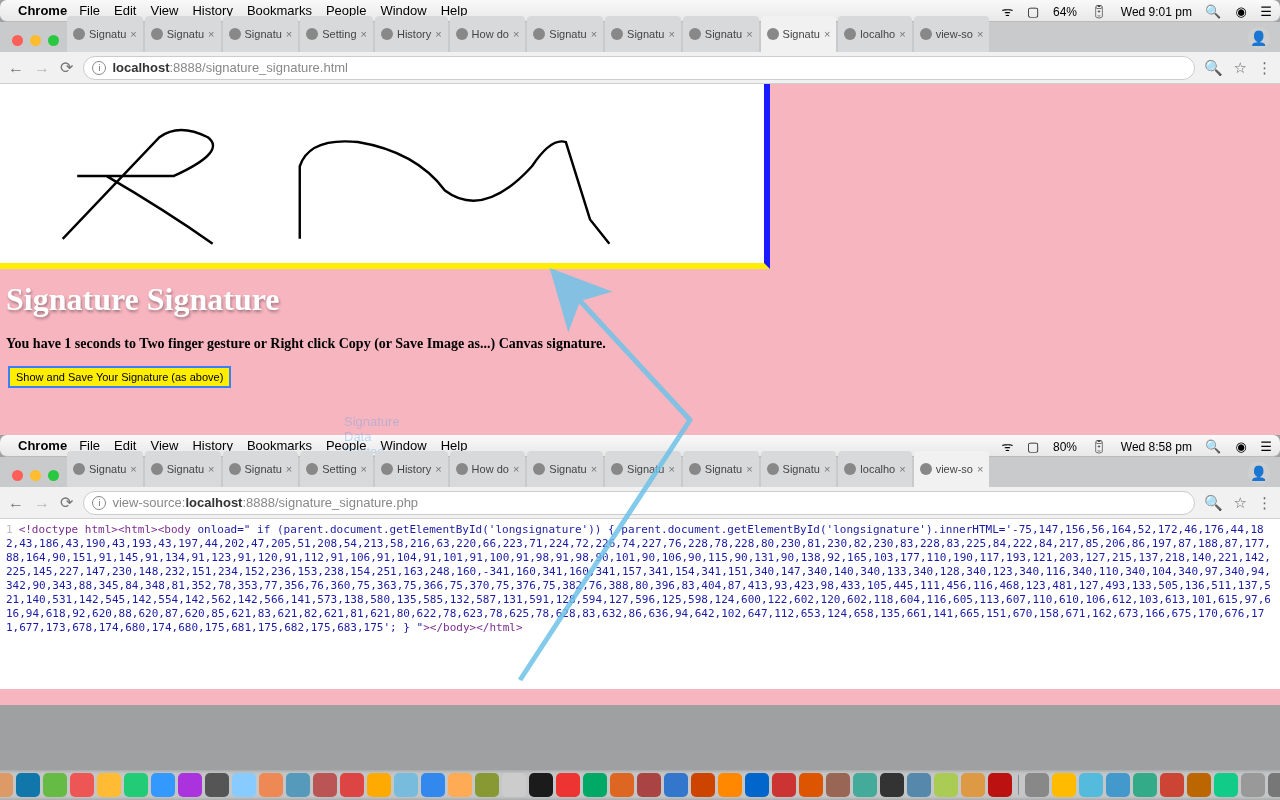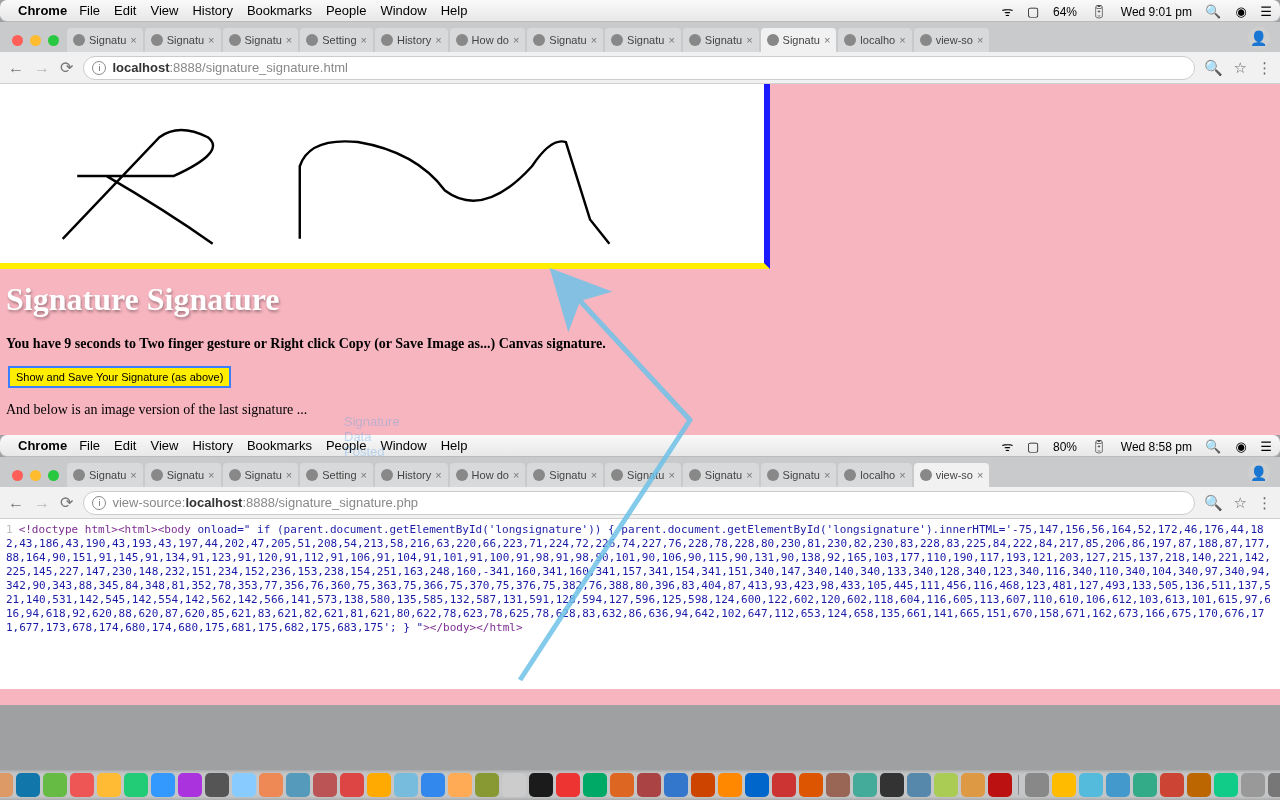--- a/index.html
+++ b/index.html
@@ -11,21 +11,21 @@
   .menubar .item { margin-right:14px; }
   .menubar .spacer { flex:1; }
   .menubar .right span { margin-left:10px; font-size:12px; }
   .menubar .right .glyph { font-size:13px; }
   
   .chrome { position:relative; }
   .tabs-row { height:30px; background:#c9cacb; display:flex; align-items:flex-end; padding-left:6px; }
   .traffic { display:flex; align-items:center; gap:7px; padding:0 8px 6px 6px; }
   .dot { width:11px; height:11px; border-radius:50%; }
   .dot.r{background:#ff5f57;} .dot.y{background:#febc2e;} .dot.g{background:#28c840;}
-  .tab { height:24px; background:#d8d9da; border-radius:4px 4px 0 0; margin-right:2px; display:flex; align-items:center; padding:0 6px; font-size:11px; color:#444; max-width:96px; overflow:hidden; white-space:nowrap; }
+  .tab { height:36px; background:#d8d9da; border-radius:4px 4px 0 0; margin-right:2px; display:flex; align-items:center; padding:0 6px; font-size:11px; color:#444; max-width:96px; overflow:hidden; white-space:nowrap; }
   .tab.active { background:#f1f1f1; }
   .tab .fav { width:12px; height:12px; border-radius:50%; background:#888; margin-right:4px; flex:none; }
   .tab .x { margin-left:4px; color:#777; }
   .tabs-row .user { margin-left:auto; margin-right:10px; width:22px; height:22px; border-radius:50%; background:#cfcfcf; display:flex; align-items:center; justify-content:center; font-size:14px; color:#666; margin-bottom:3px;}
   .addr { height:32px; background:#f1f1f1; display:flex; align-items:center; padding:0 8px; gap:10px; border-bottom:1px solid #d0d0d0; }
   .addr .nav { color:#777; font-size:16px; }
   .addr .nav.disabled { color:#bbb; }
   .addr .url { flex:1; height:24px; border:1px solid #ccc; border-radius:14px; background:#fff; display:flex; align-items:center; padding:0 8px; font-size:13px; color:#333; }
   .addr .url .info { width:14px;height:14px;border:1px solid #888;border-radius:50%;display:inline-flex;align-items:center;justify-content:center;font-size:9px;color:#666;margin-right:6px;}
   .addr .trail { display:flex; gap:10px; color:#666; font-size:15px; }
@@ -169,23 +169,22 @@
   </div>
 
   <div class="page-top">
     <div class="canvas-wrap">
       <svg viewBox="0 0 770 185">
         <path d="M55 160 L155 55 Q175 40 205 55 Q225 70 170 95 L70 95 M100 95 Q160 130 210 165" stroke="#000" stroke-width="2.5" fill="none"></path>
         <path d="M300 160 L300 85 Q310 55 360 60 Q420 70 450 110 Q490 140 540 85 Q560 55 575 60 L600 140 L620 165" stroke="#000" stroke-width="2.5" fill="none"></path>
       </svg>
     </div>
     <h1>Signature Signature</h1>
-    <div class="warn">You have 9 seconds to Two finger gesture or Right click Copy (or Save Image as...) Canvas signature.</div>
+    <div class="warn">You have 1 seconds to Two finger gesture or Right click Copy (or Save Image as...) Canvas signature.</div>
     <span class="btn">Show and Save Your Signature (as above)</span>
-    <div class="below">And below is an image version of the last signature ...</div>
     <div class="faint">
       <div>Signature</div>
       <div>Data</div>
       <div>Posted</div>
     </div>
   </div>
 </div>
 
 <div class="menubar">
   <span class="apple"></span>

